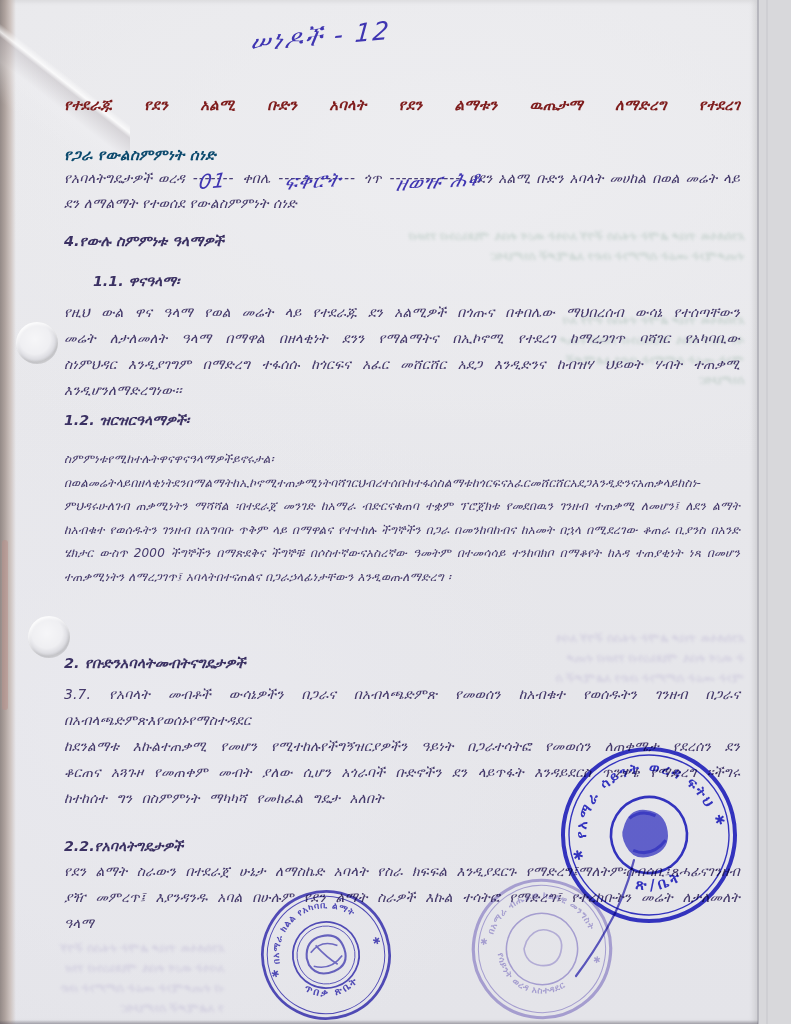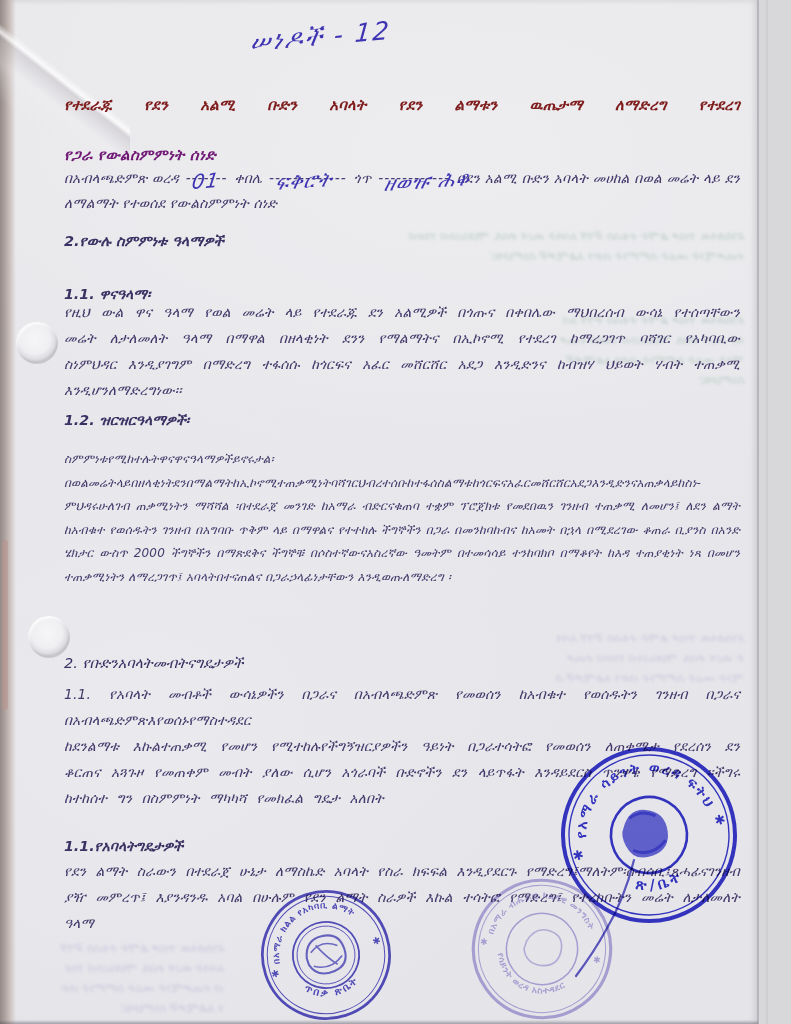--- a/index.html
+++ b/index.html
@@ -46,30 +46,30 @@
   }
   .ghost.green{color:#7fa291;opacity:.42;}
   .ghost.purple{color:#9a8fc0;opacity:.34;}
 
   
   .doc{position:absolute;left:64px;width:676px;color:#453a6b;font-style:italic;}
   .title{
     top:96px;font-weight:700;font-size:15px;color:#7f1d1d;
     text-align:justify;text-align-last:justify;letter-spacing:.2px;word-spacing:5px;
   }
-  .subtitle{top:146px;font-weight:700;font-size:15px;color:#701a75;letter-spacing:.3px;}
+  .subtitle{top:146px;font-weight:700;font-size:15px;color:#0c4a6e;letter-spacing:.3px;}
   .para{font-size:13.8px;line-height:26px;text-align:justify;letter-spacing:.2px;}
   .intro{top:166px;line-height:25px;}
   .h1{top:233px;font-weight:700;font-size:14.5px;color:#3b3163;}
   .h2{font-weight:700;font-size:14.2px;color:#3b3163;}
-  .h-11{top:286px;}
+  .h-11{top:273px;margin-left:29px;}
   .p-11{top:299px;word-spacing:4px;}
   .h-12{top:412px;}
   .p-12{top:448px;font-size:12px;line-height:23.5px;text-align:justify;word-spacing:0;}
-  .h-2{top:655px;font-weight:400;font-size:14.5px;color:#3b3163;}
+  .h-2{top:655px;font-weight:700;font-size:14.5px;color:#3b3163;}
   .p-21{top:681px;word-spacing:6px;}
   .p-21b{top:733px;word-spacing:5px;}
   .h-22{top:838px;}
   .p-22{top:858px;word-spacing:4px;}
 
   
   .hw-top{
     position:absolute;left:250px;top:22px;font-size:25px;color:#3f35b2;
     transform:rotate(-5deg) skewX(-10deg);letter-spacing:2px;font-style:italic;
   }
@@ -105,39 +105,39 @@
 <div class="ghost green" style="left:560px;top:310px;width:185px;height:100px;">ደንከለላዉ ጥበቃ ልማት ተፋሰስ ችግኝ አባላት ወረዳ ቀበሌ ማህበረሰብ ገንዘብ ተጠቃሚነት መሬት ስምምነት ቡድን አልሚዎች ስነምህዳር</div>
 <div class="ghost purple" style="left:555px;top:628px;width:190px;height:66px;">ደንከለላዉ ጥበቃ ልማት ተፋሰስ ችግኝ አባላት ወረዳ ቀበሌ ማህበረሰብ ገንዘብ ተጠቃሚነት መሬት ስምምነት ቡድን አልሚዎች ስነምህዳር</div>
 <div class="ghost purple" style="left:60px;top:938px;width:165px;height:80px;">ደንከለላዉ ጥበቃ ልማት ተፋሰስ ችግኝ አባላት ወረዳ ቀበሌ ማህበረሰብ ገንዘብ ተጠቃሚነት መሬት ስምምነት ቡድን አልሚዎች ስነምህዳር</div>
 
 <div class="hw-top">ሠነዶች - 12</div>
 
 <div class="doc title">የተደራጁ የደን አልሚ ቡድን አባላት የደን ልማቱን ዉጤታማ ለማድረግ የተደረገ</div>
 <div class="doc subtitle">የጋራ የውልስምምነት ሰነድ</div>
 
 <div class="doc para intro">
-  <span>በአብላጫድምጽ ወረዳ</span>
+  <span>የአባላትግዴታዎች ወረዳ</span>
   <span class="blank"><span class="dashes">-------</span><span class="fill">01</span></span>
   <span>ቀበሌ</span>
   <span class="blank"><span class="dashes">-------------</span><span class="fill">ፍቅሮት</span></span>
   <span>ጎጥ</span>
   <span class="blank"><span class="dashes">------------</span><span class="fill">ዘወዡ ሕቆ</span></span>
   <span>በደን አልሚ ቡድን አባላት መሀከል በወል መሬት ላይ ደን ለማልማት የተወሰደ የውልስምምነት ሰነድ</span>
 </div>
 
-<div class="doc h1">2.የውሉ ስምምነቱ ዓላማዎች</div>
+<div class="doc h1">4.የውሉ ስምምነቱ ዓላማዎች</div>
 <div class="doc h2 h-11">1.1. ዋናዓላማ፡</div>
 <div class="doc para p-11">የዚህ ውል ዋና ዓላማ የወል መሬት ላይ የተደራጁ ደን አልሚዎች በጎጡና በቀበሌው ማህበረሰብ ውሳኔ የተሰጣቸውን መሬት ለታለመለት ዓላማ በማዋል በዘላቂነት ደንን የማልማትና በኢኮኖሚ የተደረገ ከማረጋገጥ ባሻገር የአካባቢው ስነምህዳር እንዲያገግም በማድረግ ተፋሰሱ ከጎርፍና አፈር መሸርሸር አደጋ እንዲድንና ከብዝሃ ህይወት ሃብት ተጠቃሚ እንዲሆንለማድረግነው፡፡</div>
 <div class="doc h2 h-12">1.2. ዝርዝርዓላማዎች፡</div>
 <div class="doc para p-12">ስምምነቱየሚከተሉትዋናዋናዓላማዎችይኖሩታል፡ በወልመሬትላይበዘላቂነትደንበማልማትከኢኮኖሚተጠቃሚነትባሻገርህብረተሰቡከተፋሰስልማቱከጎርፍናአፈርመሸርሸርአደጋእንዲድንናአጠቃላይከስነ-ምህዳሩሁለገብ ጠቃሚነትን ማሻሻል ፡በተደራጀ መንገድ ከአማራ ብድርናቁጠባ ተቋም ፕሮጀክቱ የመደበዉን ገንዘብ ተጠቃሚ ለመሆን፤ ለደን ልማት ከአብቁተ የወሰዱትን ገንዘብ በአግባቡ ጥቅም ላይ በማዋልና የተተከሉ ችግኞችን በጋራ በመንከባከብና ከአመት በኋላ በሚደረገው ቆጠራ ቢያንስ በአንድ ሄክታር ውስጥ 2000 ችግኞችን በማጽደቅና ችግኞቹ በሶስተኛውናአስረኛው ዓመትም በተመሳሳይ ተንከባክቦ በማቆየት ከእዳ ተጠያቂነት ነጻ በመሆን ተጠቃሚነትን ለማረጋገጥ፤ አባላትበተናጠልና በጋራኃላፊነታቸውን እንዲወጡለማድረግ ፡</div>
 
 <div class="doc h-2">2. የቡድንአባላትመብትናግዴታዎች</div>
-<div class="doc para p-21">1.1. የአባላት መብቶች ውሳኔዎችን በጋራና በአብላጫድምጽ የመወሰን ከአብቁተ የወሰዱትን ገንዘብ በጋራና በአብላጫድምጽእየወሰኑየማስተዳደር</div>
+<div class="doc para p-21">3.7. የአባላት መብቶች ውሳኔዎችን በጋራና በአብላጫድምጽ የመወሰን ከአብቁተ የወሰዱትን ገንዘብ በጋራና በአብላጫድምጽእየወሰኑየማስተዳደር</div>
 <div class="doc para p-21b">ከደንልማቱ እኩልተጠቃሚ የመሆን የሚተከሉየችግኝዝርያዎችን ዓይነት በጋራተሳትፎ የመወሰን ለጠቀሜታ የደረሰን ደን ቆርጠና አጓጉዞ የመጠቀም መብት ያለው ሲሆን አጎራባች ቡድኖችን ደን ላይጥፋት እንዳይደርስ ጥንቃቄ የማድረግ ፡፡ችግሩ ከተከሰተ ግን በስምምነት ማካካሻ የመክፈል ግዴታ አለበት</div>
-<div class="doc h2 h-22">1.1.የአባላትግዴታዎች</div>
+<div class="doc h2 h-22">2.2.የአባላትግዴታዎች</div>
 <div class="doc para p-22">የደን ልማት ስራውን በተደራጀ ሁኔታ ለማስኬድ አባላት የስራ ክፍፍል እንዲያደርጉ የማድረግ፤ማለትም፡ሰብሳቢ፤ጸሓፊናገንዘብ ያዥ መምረጥ፤ እያንዳንዱ አባል በሁሉም የደን ልማት ስራዎች እኩል ተሳትፎ የማድረግ፤ የተረከቡትን መሬት ለታለመለት ዓላማ</div>
 
 <svg class="stamp stamp-justice" width="186" height="186" viewBox="0 0 186 186">
   <defs>
     <path id="jt" d="M 30 93 A 63 63 0 1 1 156 93"></path>
     <path id="jb" d="M 38 93 A 55 55 0 0 0 148 93"></path>
   </defs>
   <circle cx="93" cy="93" r="86" fill="none" stroke="#2d2dcd" stroke-width="4"></circle>
   <circle cx="93" cy="93" r="80" fill="none" stroke="#2d2dcd" stroke-width="1.4"></circle>
   <circle cx="93" cy="93" r="38" fill="none" stroke="#2d2dcd" stroke-width="2.6"></circle>

